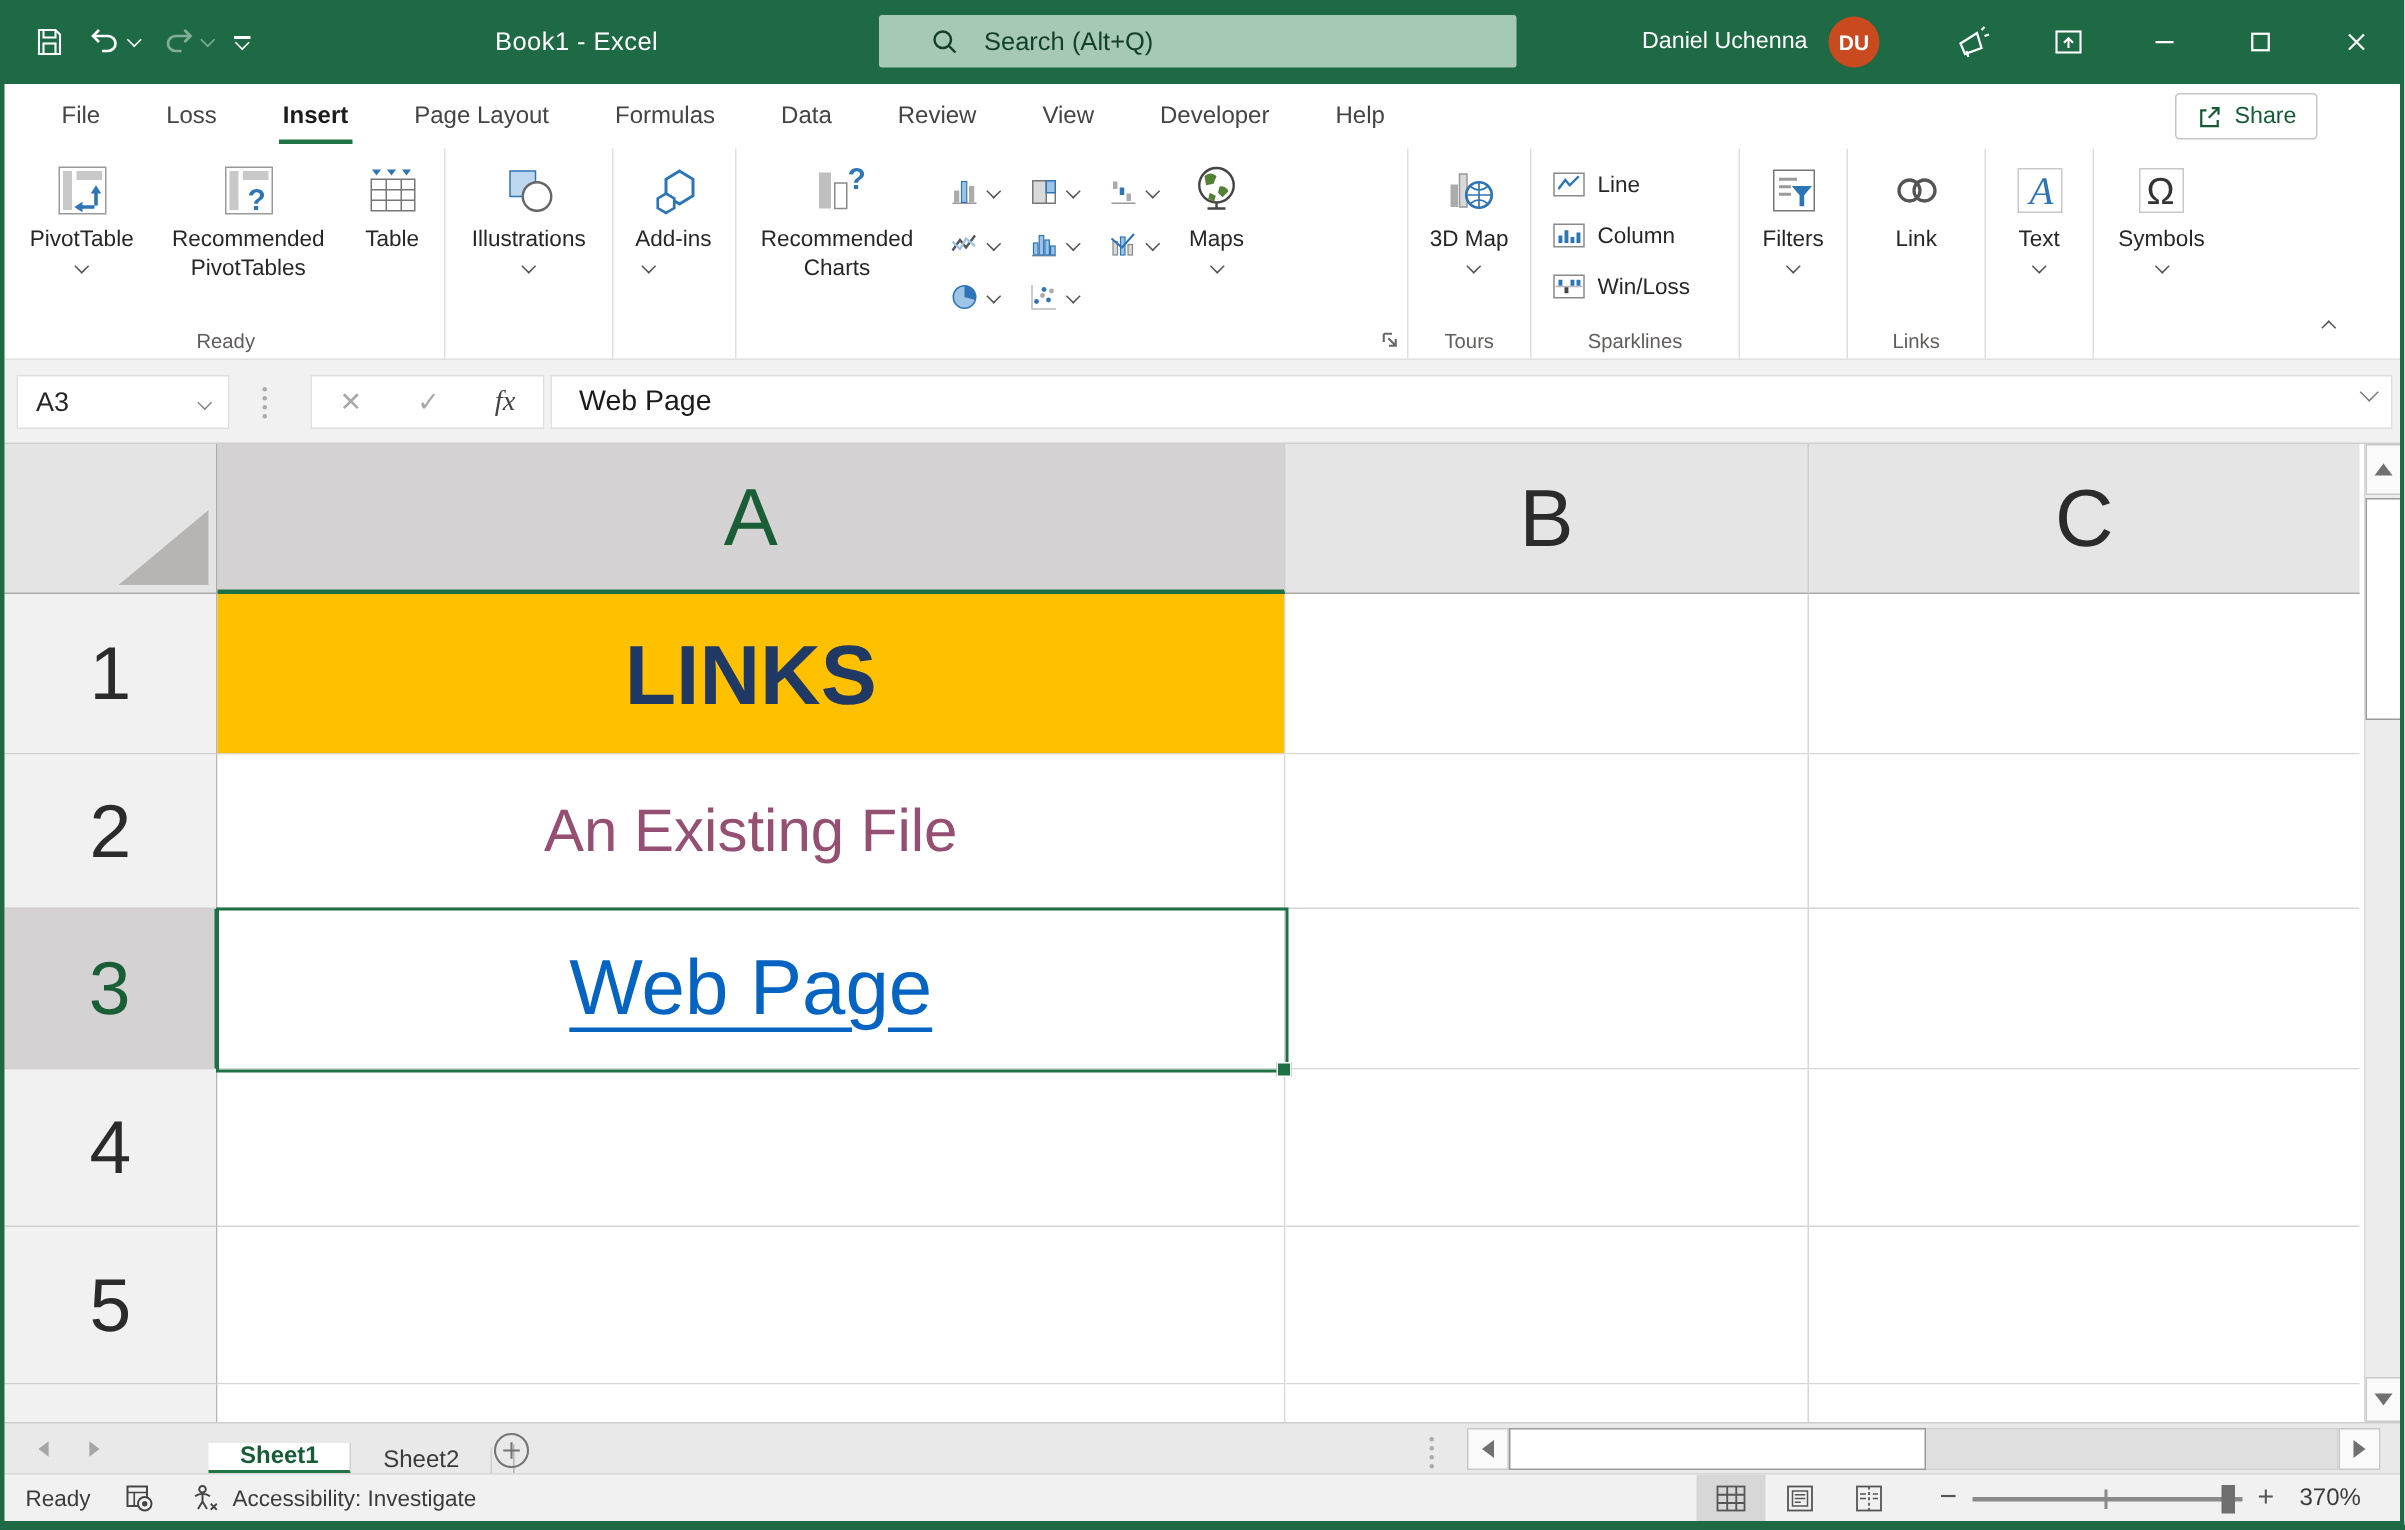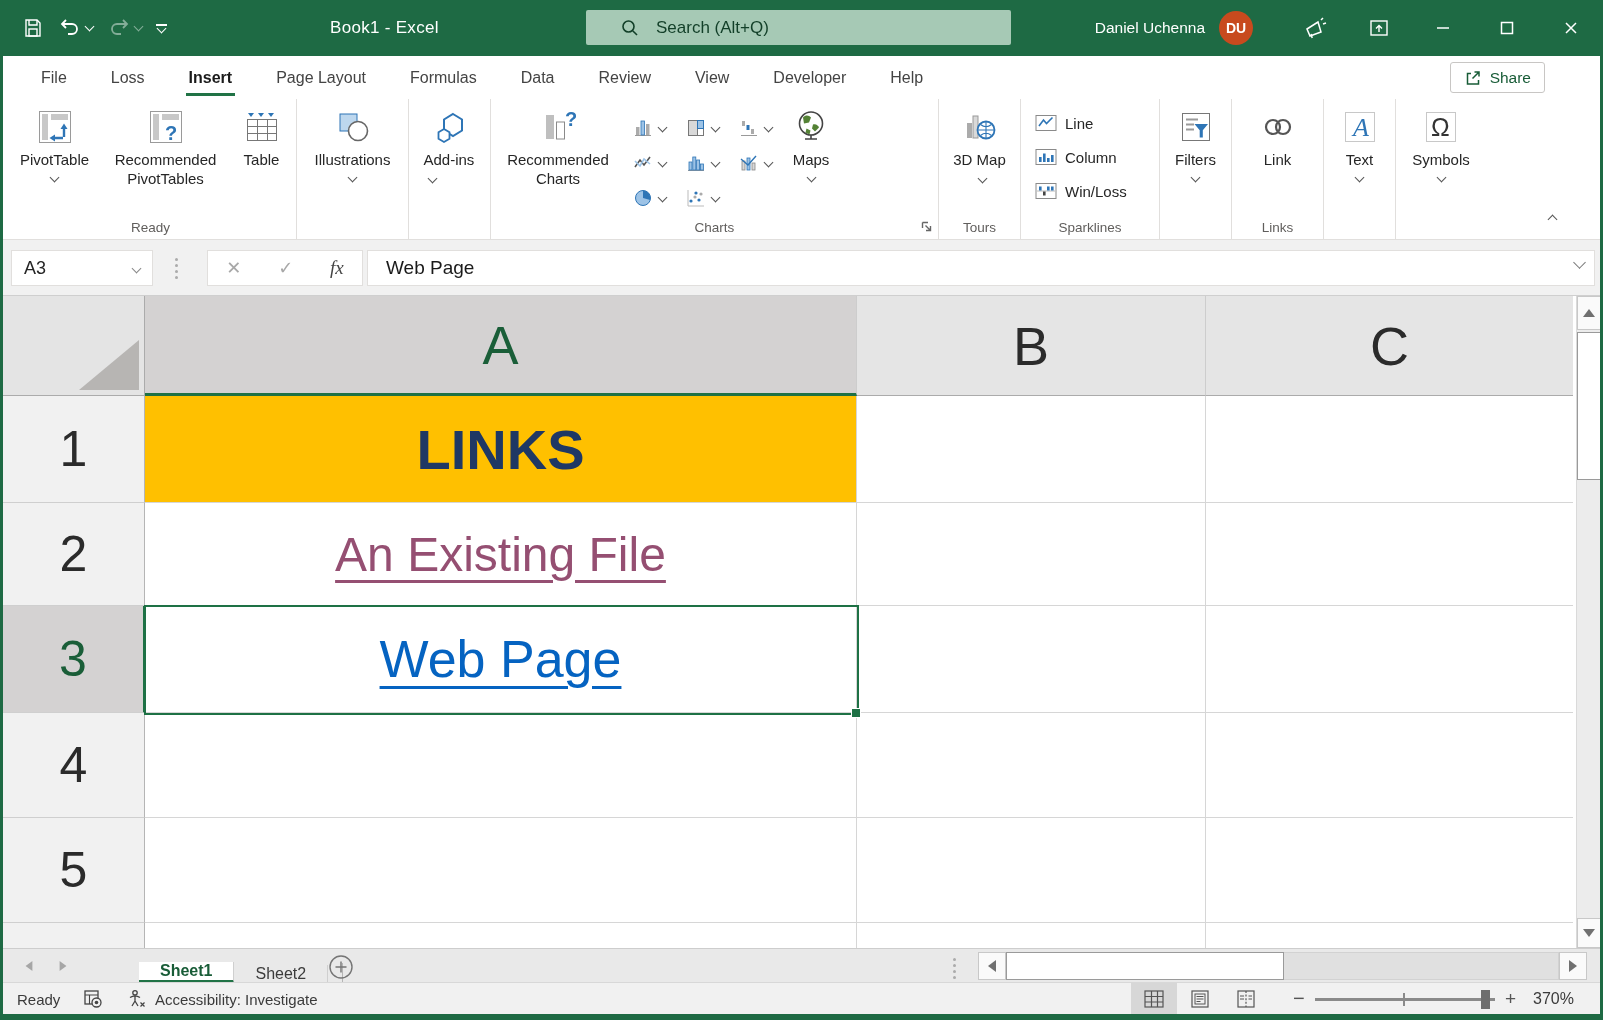--- a/index.html
+++ b/index.html
@@ -72,21 +72,21 @@
 .colhdr{position:absolute;top:296px;height:100px;display:flex;align-items:center;justify-content:center;
         font-size:54px;color:#2b2b2b;background:#E5E5E5;border-right:1px solid #CDCDCD;border-bottom:1px solid #ABABAB}
 .colhdr.selh{background:#D4D2D2;color:#1A5E38;border-bottom:3px solid #1E7145}
 .rowhdr{position:absolute;left:3px;width:142px;display:flex;align-items:center;justify-content:center;
         font-size:50px;color:#2b2b2b;background:#F1F1F1;border-bottom:1px solid #CFCFCF;border-right:1px solid #B5B5B5}
 .rowhdr.selh{background:#D4D2D2;color:#1A5E38;border-right:2px solid #1E7145}
 .cell{position:absolute;background:#fff;border-right:1px solid #D6D6D6;border-bottom:1px solid #D6D6D6;
       display:flex;align-items:center;justify-content:center}
 .cell.gold{background:#FFC000}
 .t-links{font-weight:700;font-size:56px;color:#1F3864}
-.t-visited{font-size:48px;color:#954F72;text-decoration:underline;text-decoration-thickness:3px;text-underline-offset:9px}
+.t-visited{font-size:40px;color:#954F72;text-decoration-thickness:3px;text-underline-offset:9px}
 .t-link{font-size:52px;color:#0563C1;text-decoration:underline;text-decoration-thickness:3px;text-underline-offset:9px}
 .sel-border{position:absolute;left:144px;top:605px;width:715px;height:110px;border:2.5px solid #1E7145;pointer-events:none}
 .fill-handle{position:absolute;left:851px;top:708px;width:10px;height:10px;background:#1E7145;border:1.5px solid #fff}
 .vscroll{position:absolute;left:1576px;top:296px;width:24px;height:652px;background:#ECECEC;border-left:1px solid #DADADA}
 .vs-btn{position:absolute;left:0;width:24px;background:#FAFAFA;border:1px solid #C8C8C8;
         display:flex;align-items:center;justify-content:center}
 .vs-thumb{position:absolute;left:0;top:36px;width:24px;height:148px;background:#fff;border:1px solid #9a9a9a}
 .tri-u{width:0;height:0;border-left:6px solid transparent;border-right:6px solid transparent;border-bottom:8px solid #707070}
 .tri-d{width:0;height:0;border-left:6px solid transparent;border-right:6px solid transparent;border-top:8px solid #707070}
 .tri-l{width:0;height:0;border-top:6px solid transparent;border-bottom:6px solid transparent;border-right:8px solid #707070}
@@ -381,21 +381,20 @@
               <path d="M10 8.5 c3 -3 6 -2 8 0 l-2 5 -5 1 z" fill="#548235"></path>
               <path d="M20 15.5 c3 -1 5 1 6 3 l-4 4 -3 -3 z" fill="#548235"></path>
               <path d="M13.5 19.5 l4 2 -1 4 -4 -2 z" fill="#548235"></path>
               <path d="M18 26 V29.5 M12 30 h12" stroke="#444" stroke-width="1.6"></path>
             </svg>
           </span>
         <span class="lbl">Maps</span>
         <span class="cv"></span>
       </div>
     </div>
-    <div class="grp-label">Charts</div>
     <span class="launcher">
       <svg width="13" height="13" viewBox="0 0 13 13">
           <path d="M2.5 2.5 H8 M2.5 2.5 V8" stroke="#666" stroke-width="1.4" fill="none"></path>
           <path d="M5.5 5.5 L10.5 10.5 M10.5 6 V10.5 H6" stroke="#666" stroke-width="1.4" fill="none"></path>
         </svg>
     </span>
   </div>
 
   <div class="grp" style="left:936px;width:82px">
     <div class="grp-row">

